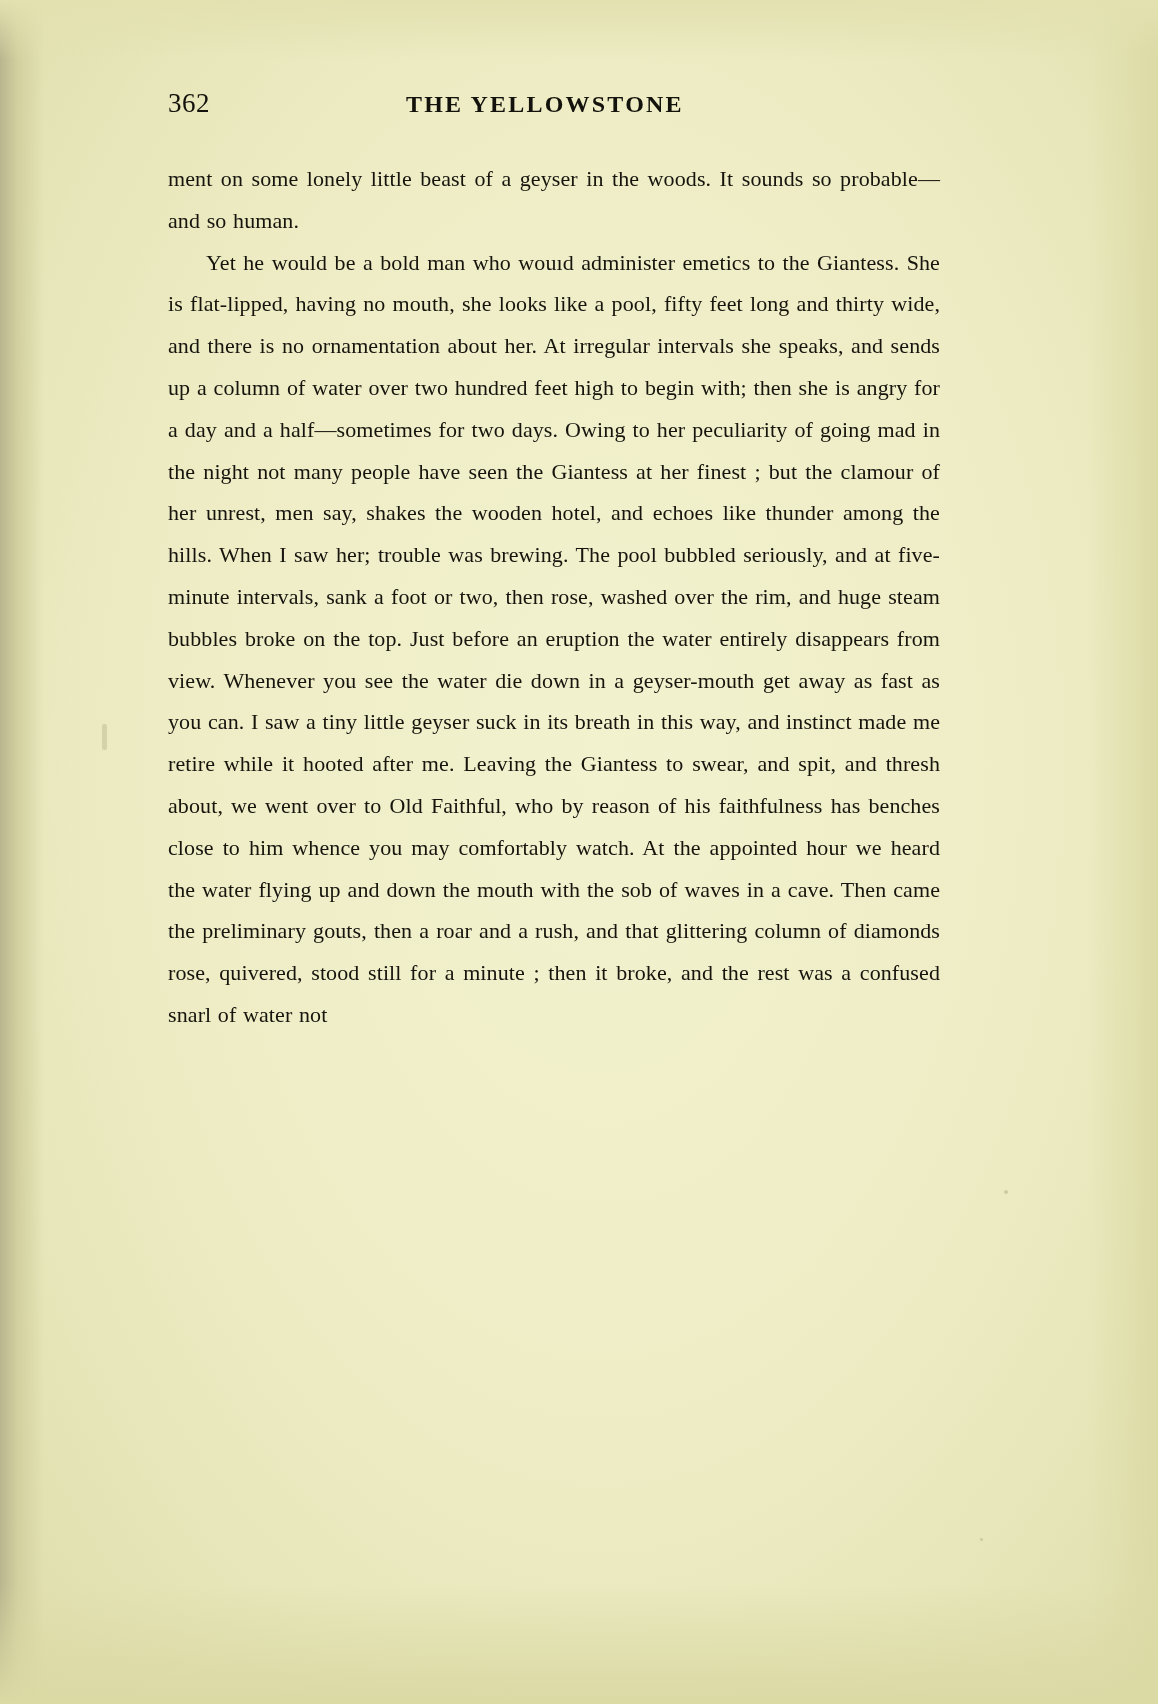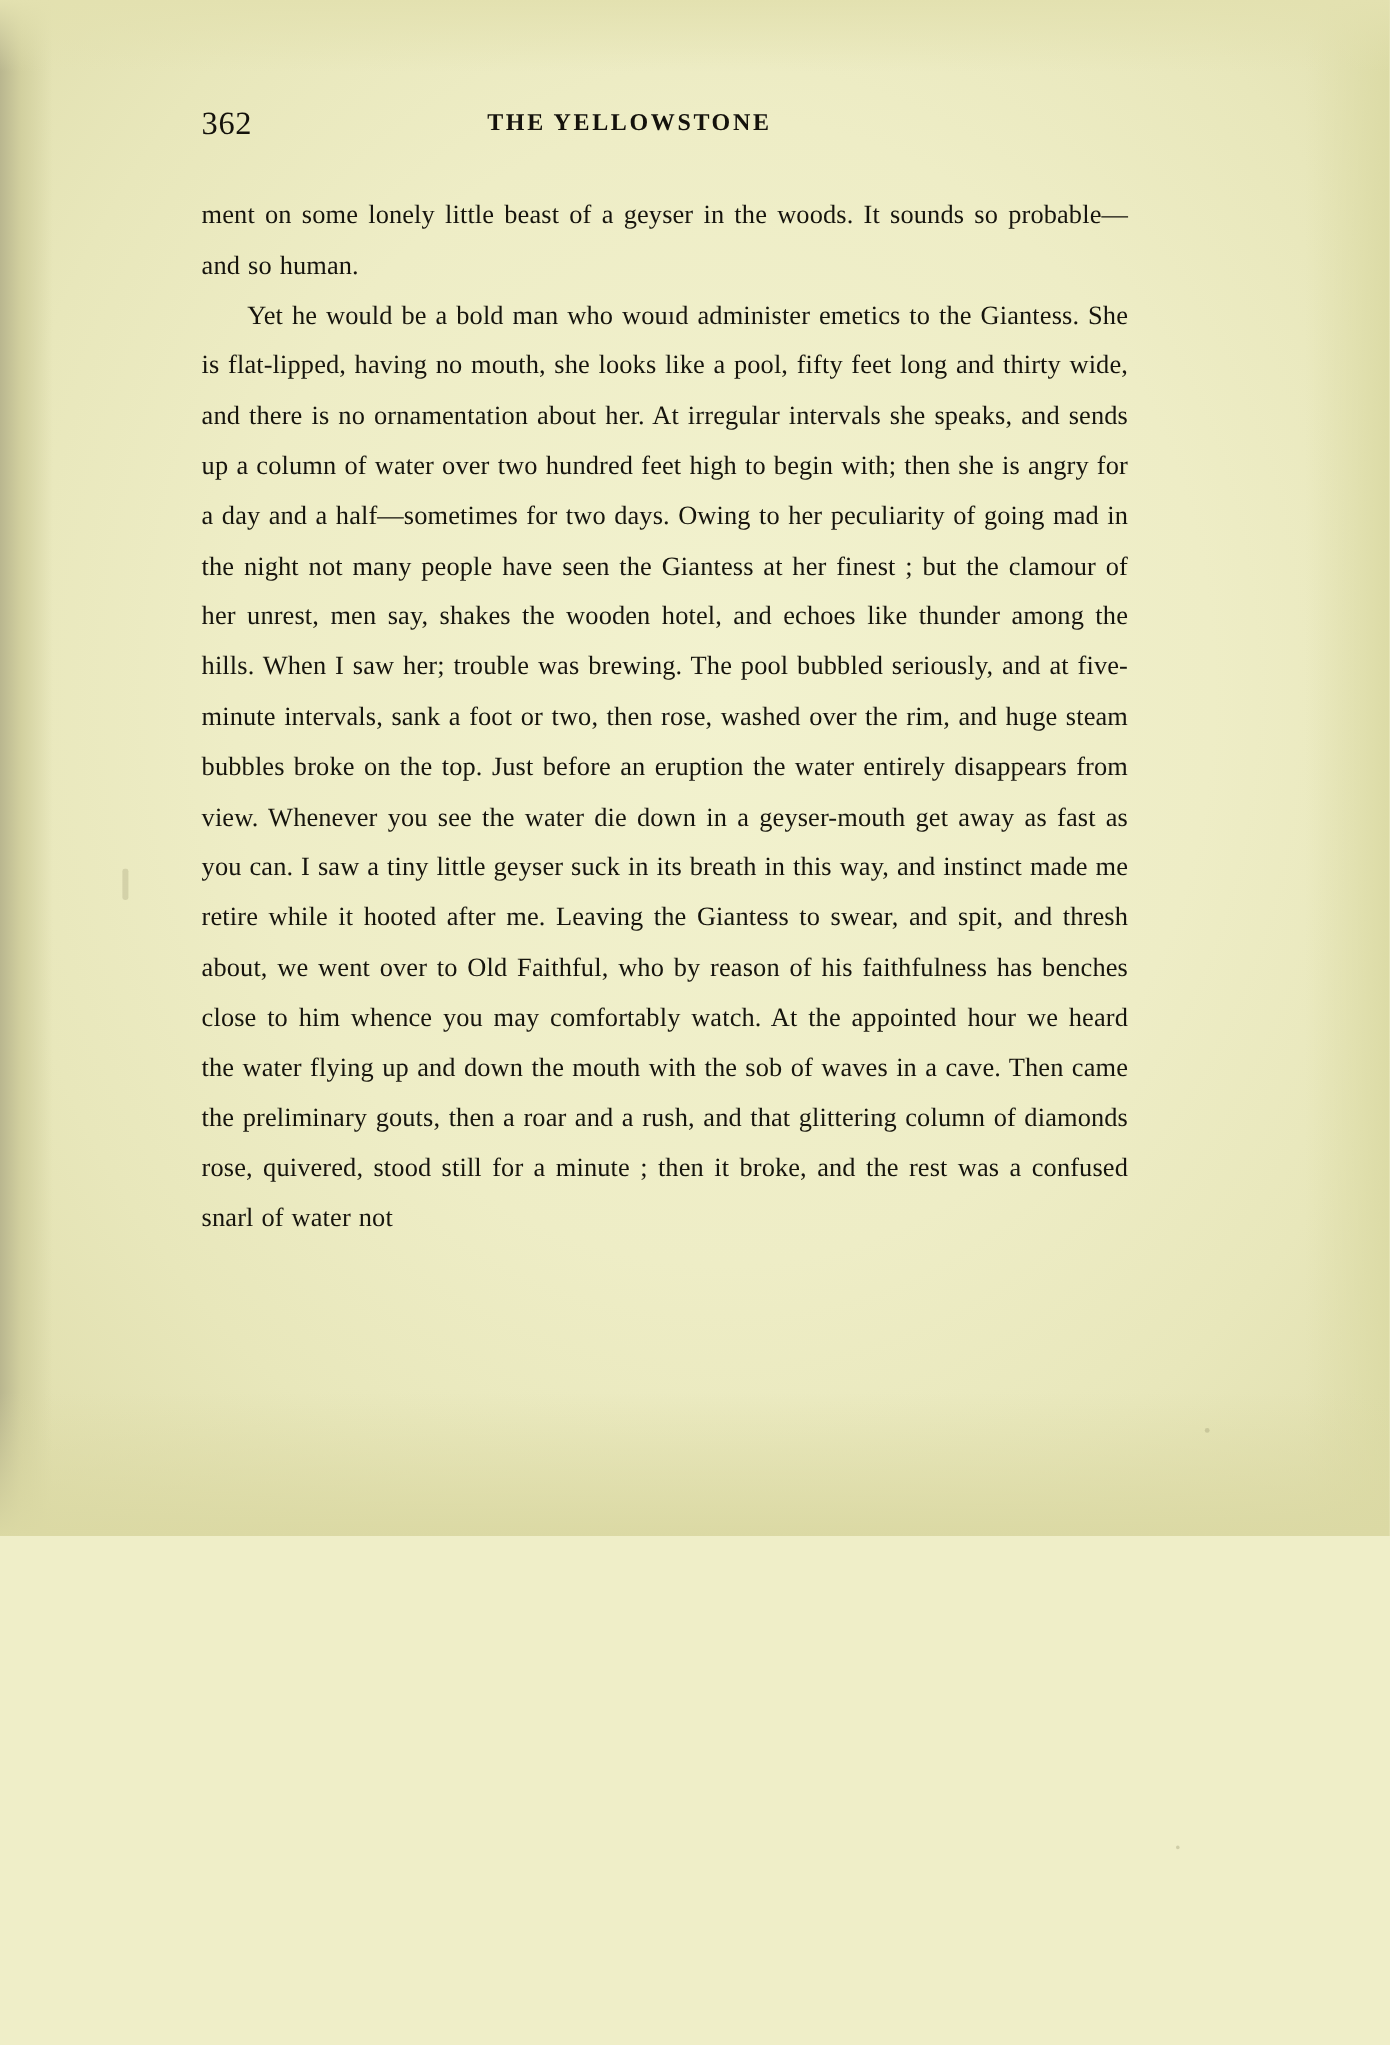--- a/index.html
+++ b/index.html
@@ -9,21 +9,21 @@
   body {
     width: 1158px;
     height: 1704px;
     background: #efeec8;
     font-family: "Liberation Serif", serif;
     overflow: hidden;
   }
   .page {
     position: relative;
     width: 1158px;
-    height: 1280px;
+    height: 1704px;
     background:
       radial-gradient(ellipse at 52% 45%, #f2f2cf 0%, #eeedc6 48%, #e8e7bb 72%, #dedcaa 100%);
     box-sizing: border-box;
   }
   
   .gutter-shadow {
     position: absolute;
     left: 0; top: 0;
     width: 44px; height: 100%;
     background: linear-gradient(to right, #b9b68f 0%, #d2d09f 40%, rgba(222,220,170,0) 100%);
@@ -72,21 +72,21 @@
     left: 0;
     top: 2px;
     font-size: 27px;
     letter-spacing: 0.5px;
     color: #14120c;
   }
   .head-title {
     position: absolute;
     left: 238px;
     top: 5px;
-    font-size: 20px;
+    font-size: 24px;
     letter-spacing: 2.2px;
     color: #14120c;
     font-weight: 600;
   }
   .body-text {
     margin-top: 26px;
     font-size: 22px;
     line-height: 41.8px;
     color: #16140d;
     text-align: justify;

